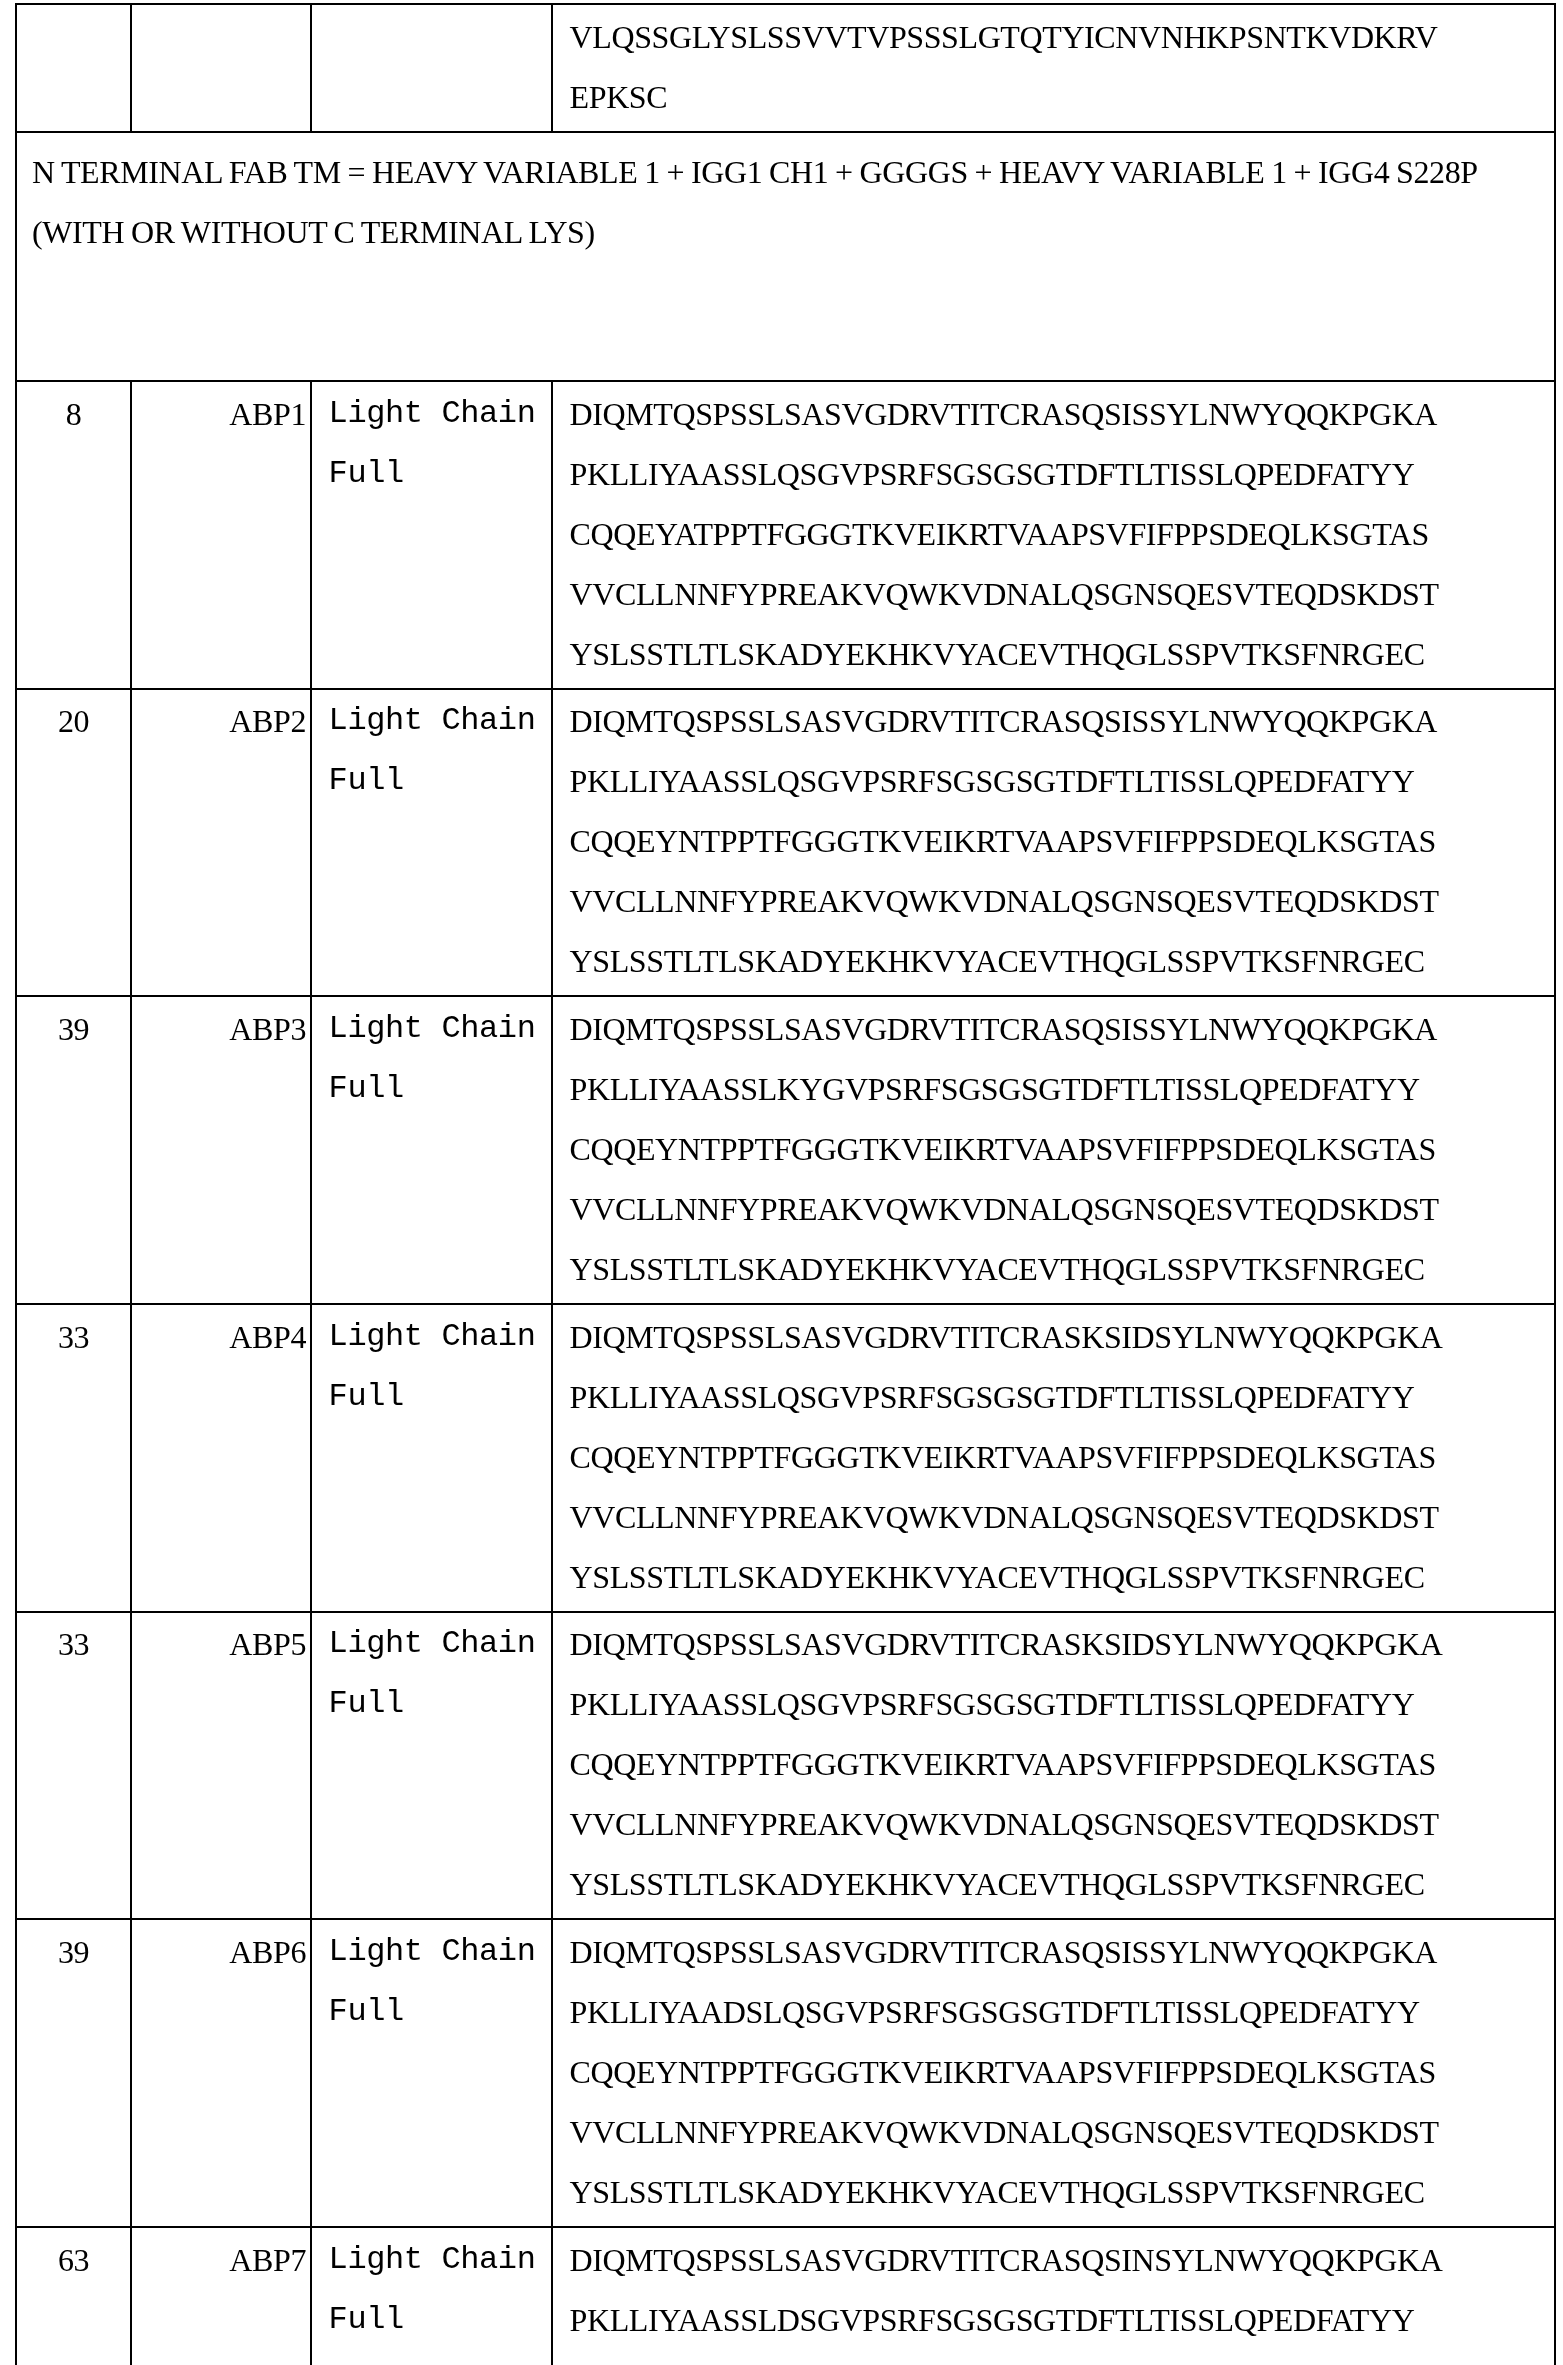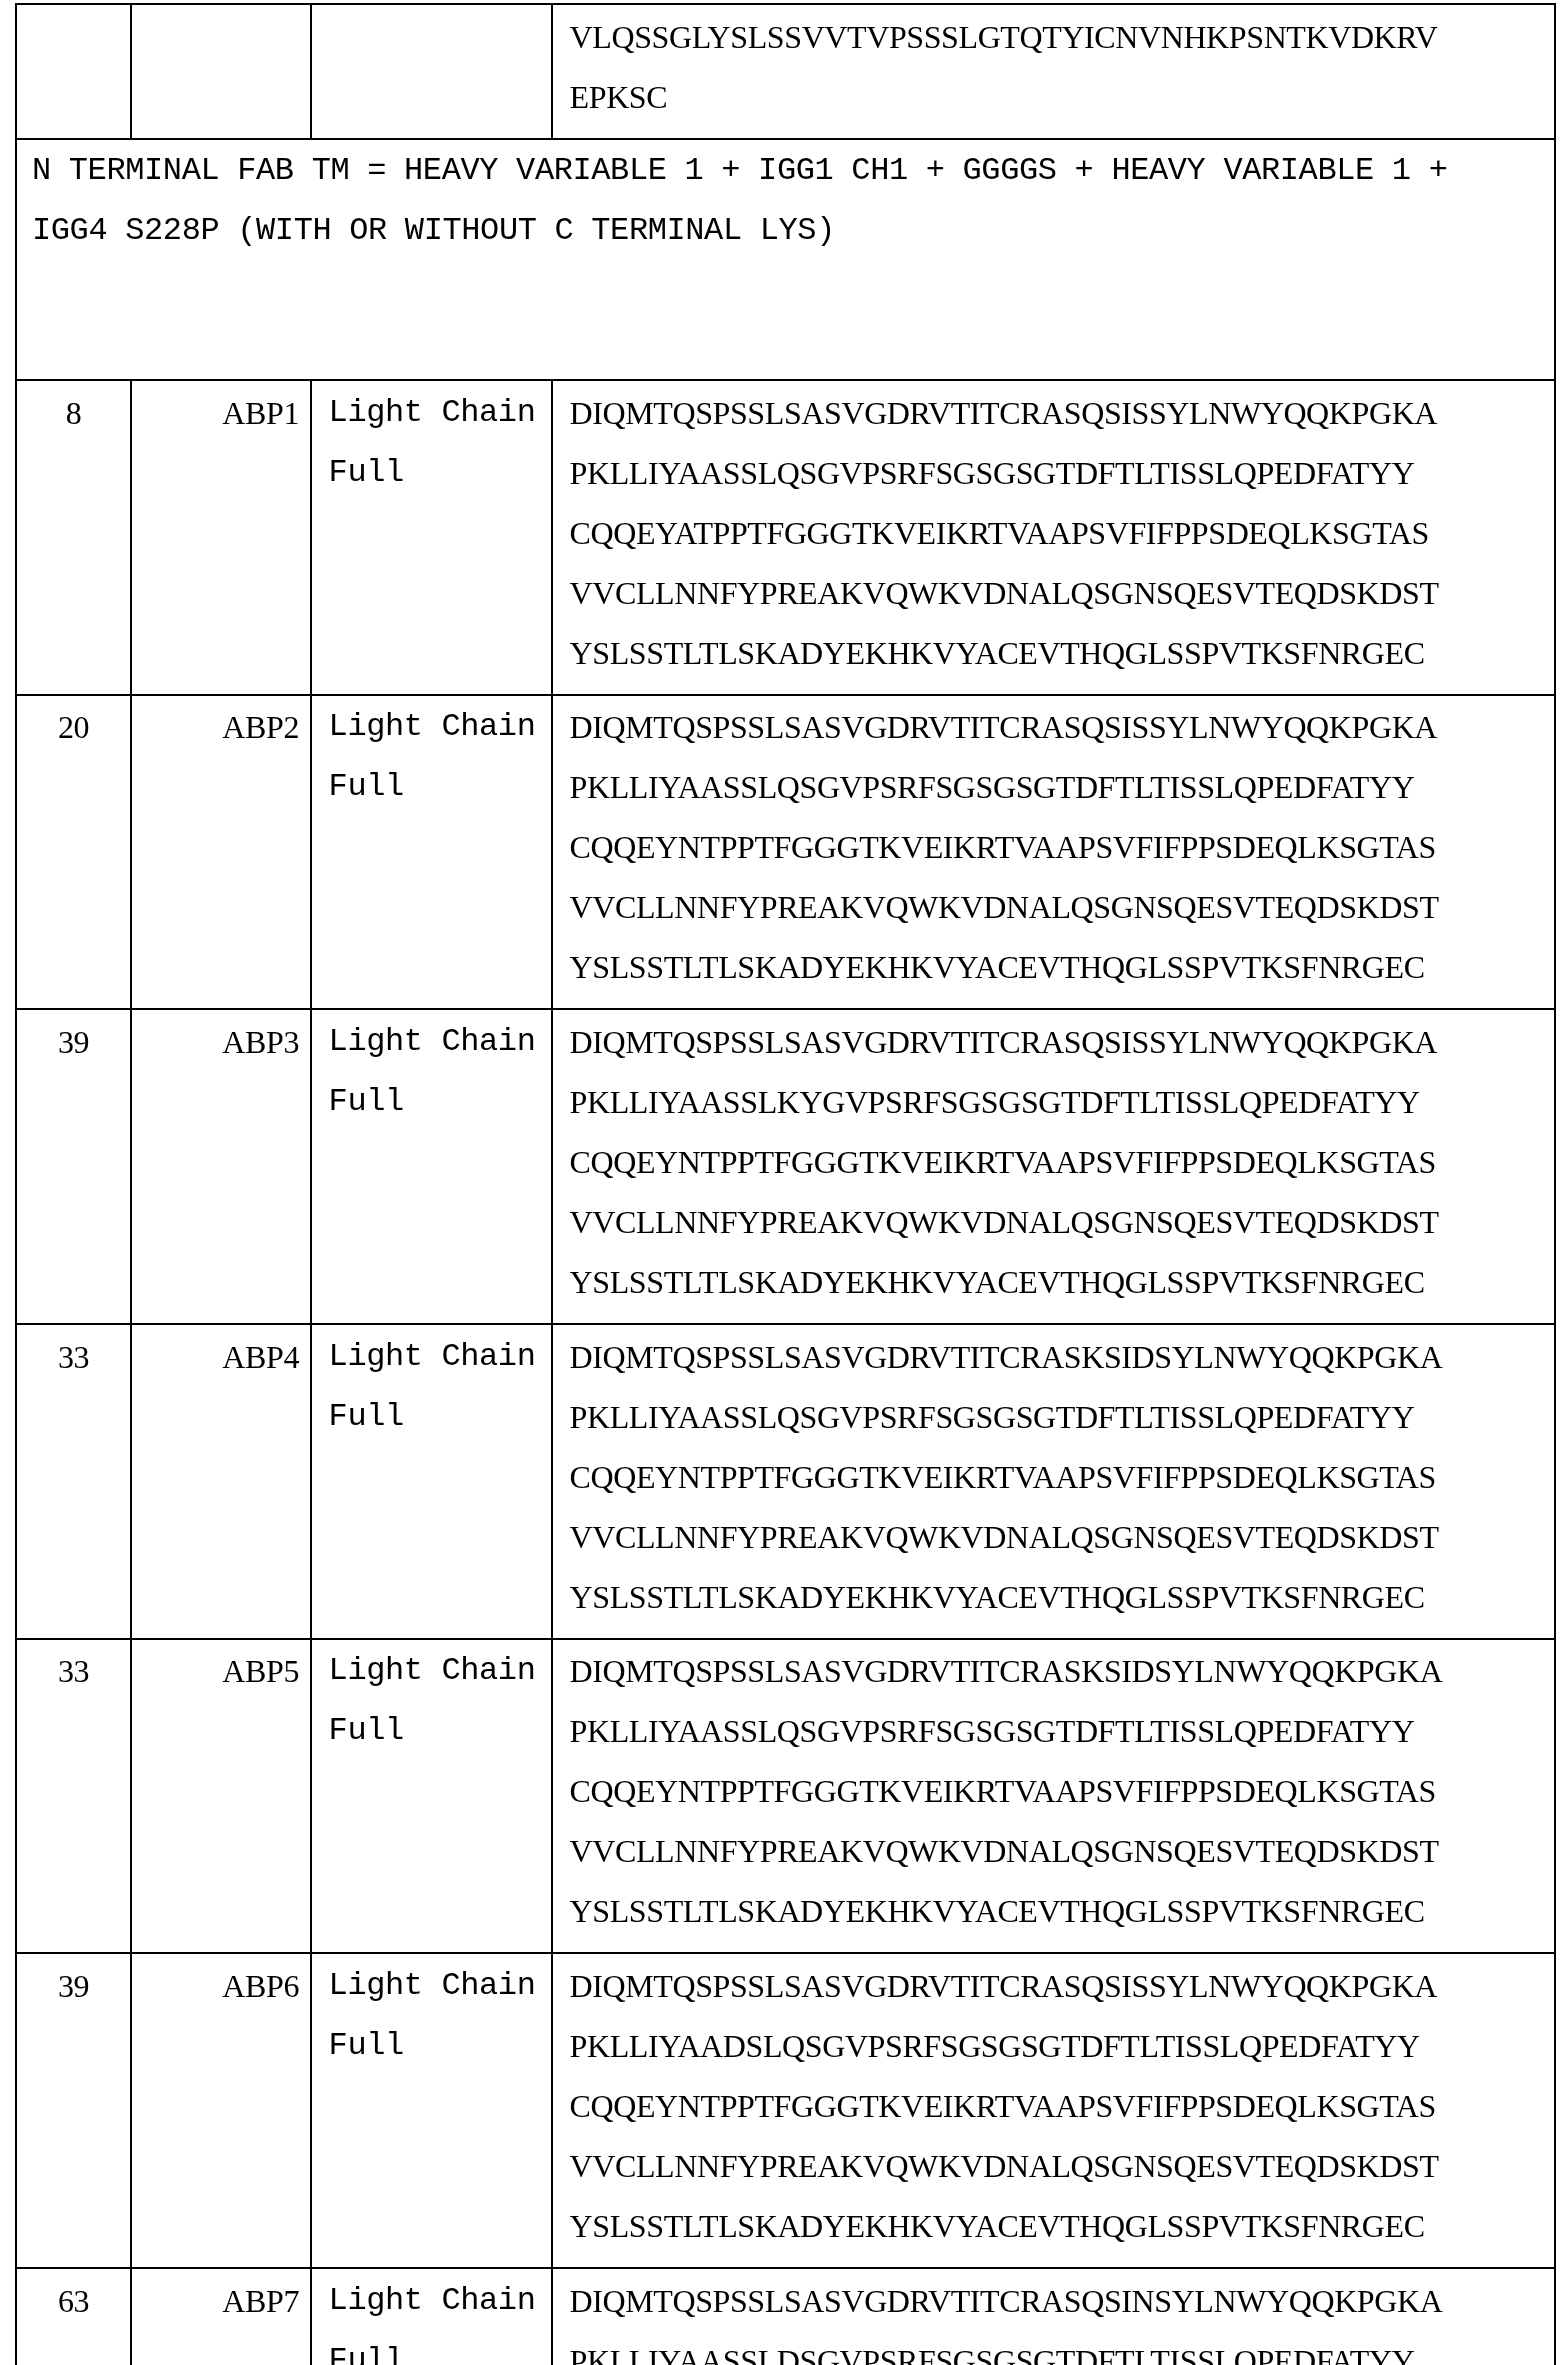--- a/index.html
+++ b/index.html
@@ -22,39 +22,39 @@
     width: 1539px;
   }
   table.seq-table {
     border-collapse: collapse;
     width: 1539px;
     table-layout: fixed;
   }
   table.seq-table td {
     border: 2.5px solid #000000;
     vertical-align: top;
-    padding: 11px;
+    padding: 4px;
     font-size: 32px;
     line-height: 60px;
     letter-spacing: -0.4px;
   }
   col.c-seqid { width: 115px; }
   col.c-name  { width: 180px; }
   col.c-desc  { width: 241px; }
   col.c-seq   { width: 1003px; }
 
   td.cell-seqid { text-align: center; }
   td.cell-name  { text-align: right; }
   td.cell-desc  { padding-left: 16.6px !important; font-family: Liberation Mono, monospace; }
   td.cell-seq   { padding-left: 16.6px !important; padding-right: 6.6px !important; }
 
   .line { display: block; white-space: nowrap; }
 
   tr.row-cont td { height: 120px; padding-top: 1.7px; }
-  tr.row-note td { height: 238px; padding: 1px 15px 0 15px; font-family: Liberation Mono, monospace; }
+  tr.row-note td { height: 238px; padding: 9px 15px 0 15px; }
   tr.row-lc td { height: 296px; padding-top: 1.7px; }
   tr.row-lc-last td { height: 178px; padding-top: 1.7px; }
 
   .note-text {
     display: block;
     white-space: normal;
     word-spacing: -0.8px;
   }
 </style>
 </head>

